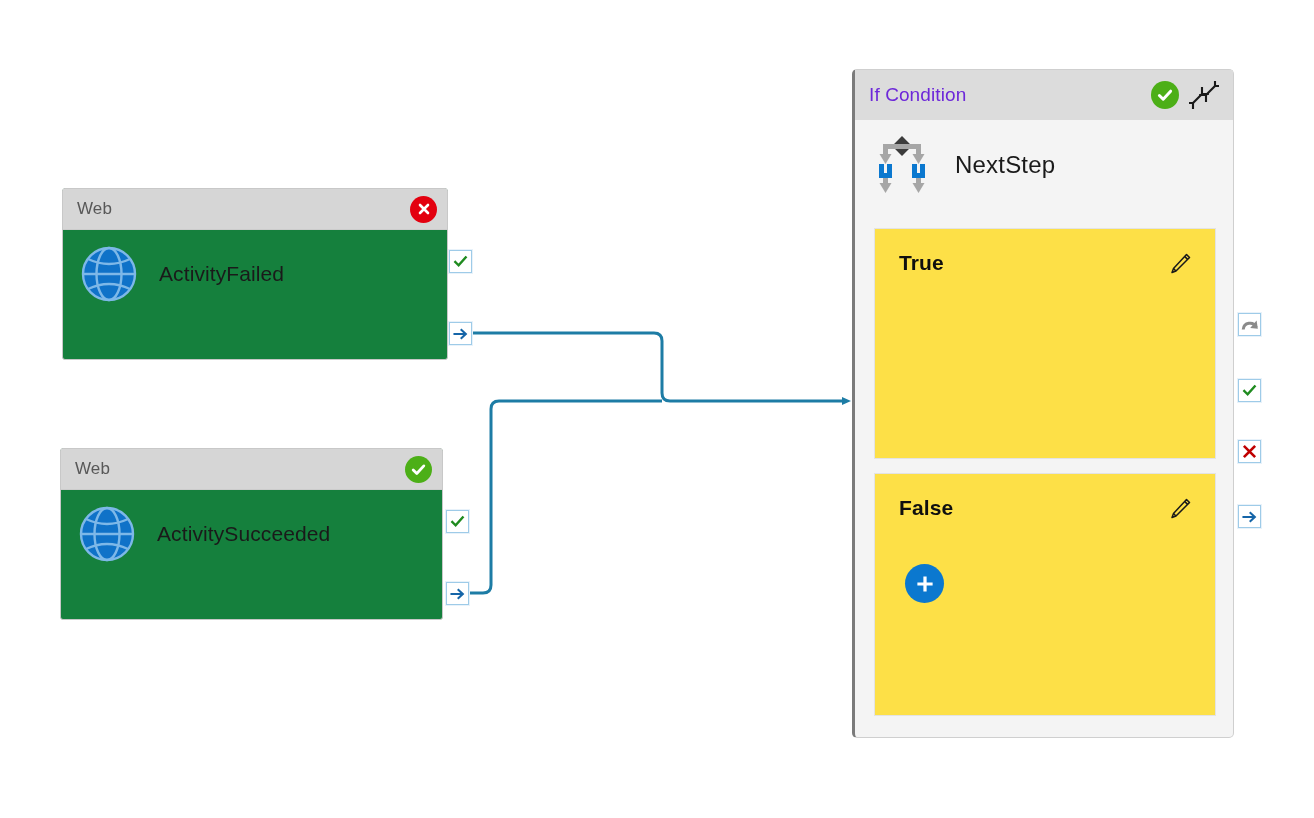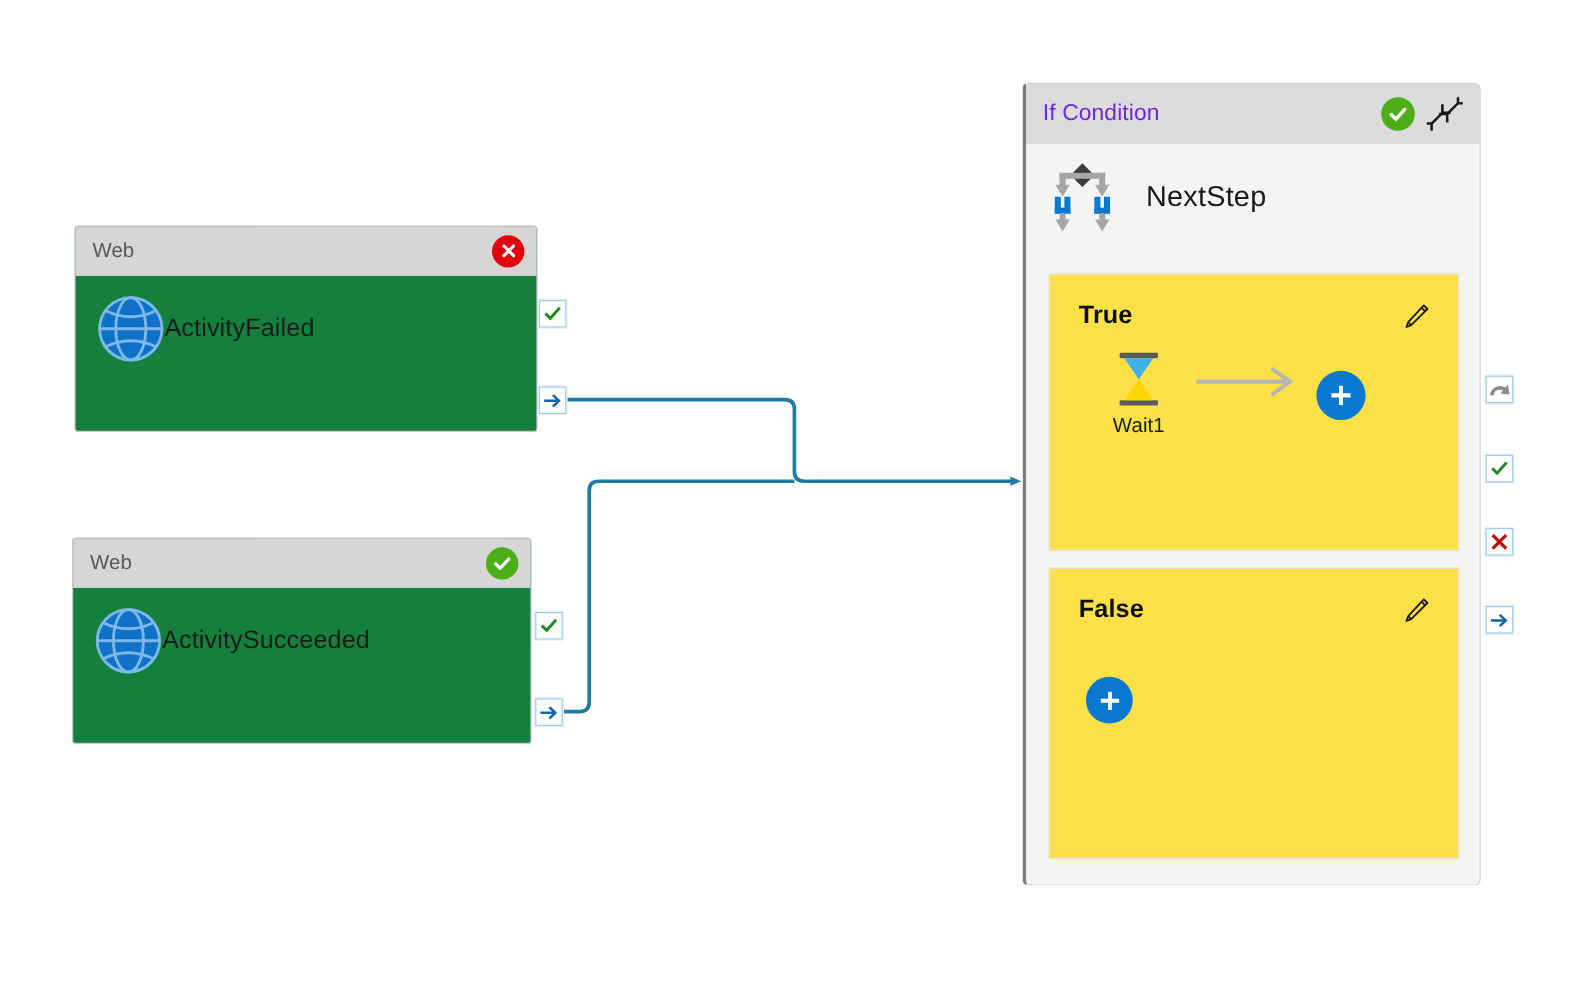--- a/index.html
+++ b/index.html
@@ -59,20 +59,21 @@
   }
   .node-body {
     display: flex;
     align-items: center;
     padding: 16px 14px 16px 18px;
     box-sizing: border-box;
   }
   .node-label {
     font-size: 21px;
     color: #1a1a1a;
+    margin-left: 22px;
     letter-spacing: .1px;
   }
 
   
   .badge {
     width: 27px; height: 27px;
     border-radius: 50%;
     display: flex;
     align-items: center;
     justify-content: center;
@@ -355,44 +356,20 @@
     <div class="branch-box" id="branch-true">
       <div class="branch-head">
         <span class="branch-name">True</span>
         <span class="pencil-btn">
           <svg width="26" height="26" viewBox="0 0 26 26">
             <g fill="none" stroke="#1a1a1a" stroke-width="1.5" stroke-linejoin="round">
               <path d="M19.5 3.5 L22.5 6.5 L9 20 L5 21.5 L6.5 17.5 Z"></path>
               <path d="M17.6 5.4 L20.6 8.4"></path>
               <path d="M6.5 17.5 L9 20"></path>
             </g>
-          </svg>
-        </span>
-      </div>
-      <div class="branch-content" id="true-content">
-        <span class="wait-item">
-          <span class="hourglass">
-            <svg width="40" height="46" viewBox="0 0 40 46">
-              <rect x="4" y="1" width="32" height="4.5" rx="1.2" fill="#5a5a5a"></rect>
-              <rect x="4" y="40.5" width="32" height="4.5" rx="1.2" fill="#5a5a5a"></rect>
-              <polygon points="8,5.5 32,5.5 20,23" fill="#3cb2e8"></polygon>
-              <polygon points="8,40.5 32,40.5 20,23" fill="#ffd500"></polygon>
-            </svg>
-          </span>
-          <span class="wait-label">Wait1</span>
-        </span>
-        <span class="flow-arrow">
-          <svg width="88" height="26" viewBox="0 0 88 26">
-            <path d="M2 13 H78" stroke="#b5b5b5" stroke-width="3.4" fill="none"></path>
-            <path d="M66 3 L80 13 L66 23" stroke="#b5b5b5" stroke-width="3.4" fill="none" stroke-linecap="square"></path>
-          </svg>
-        </span>
-        <span class="plus-btn">
-          <svg width="21" height="21" viewBox="0 0 21 21" aria-hidden="true">
-            <path d="M10.5 2.5 V18.5 M2.5 10.5 H18.5" stroke="#ffffff" stroke-width="3.4" stroke-linecap="butt"></path>
           </svg>
         </span>
       </div>
     </div>
 
     <div class="branch-box" id="branch-false">
       <div class="branch-head">
         <span class="branch-name">False</span>
         <span class="pencil-btn">
           <svg width="26" height="26" viewBox="0 0 26 26">

